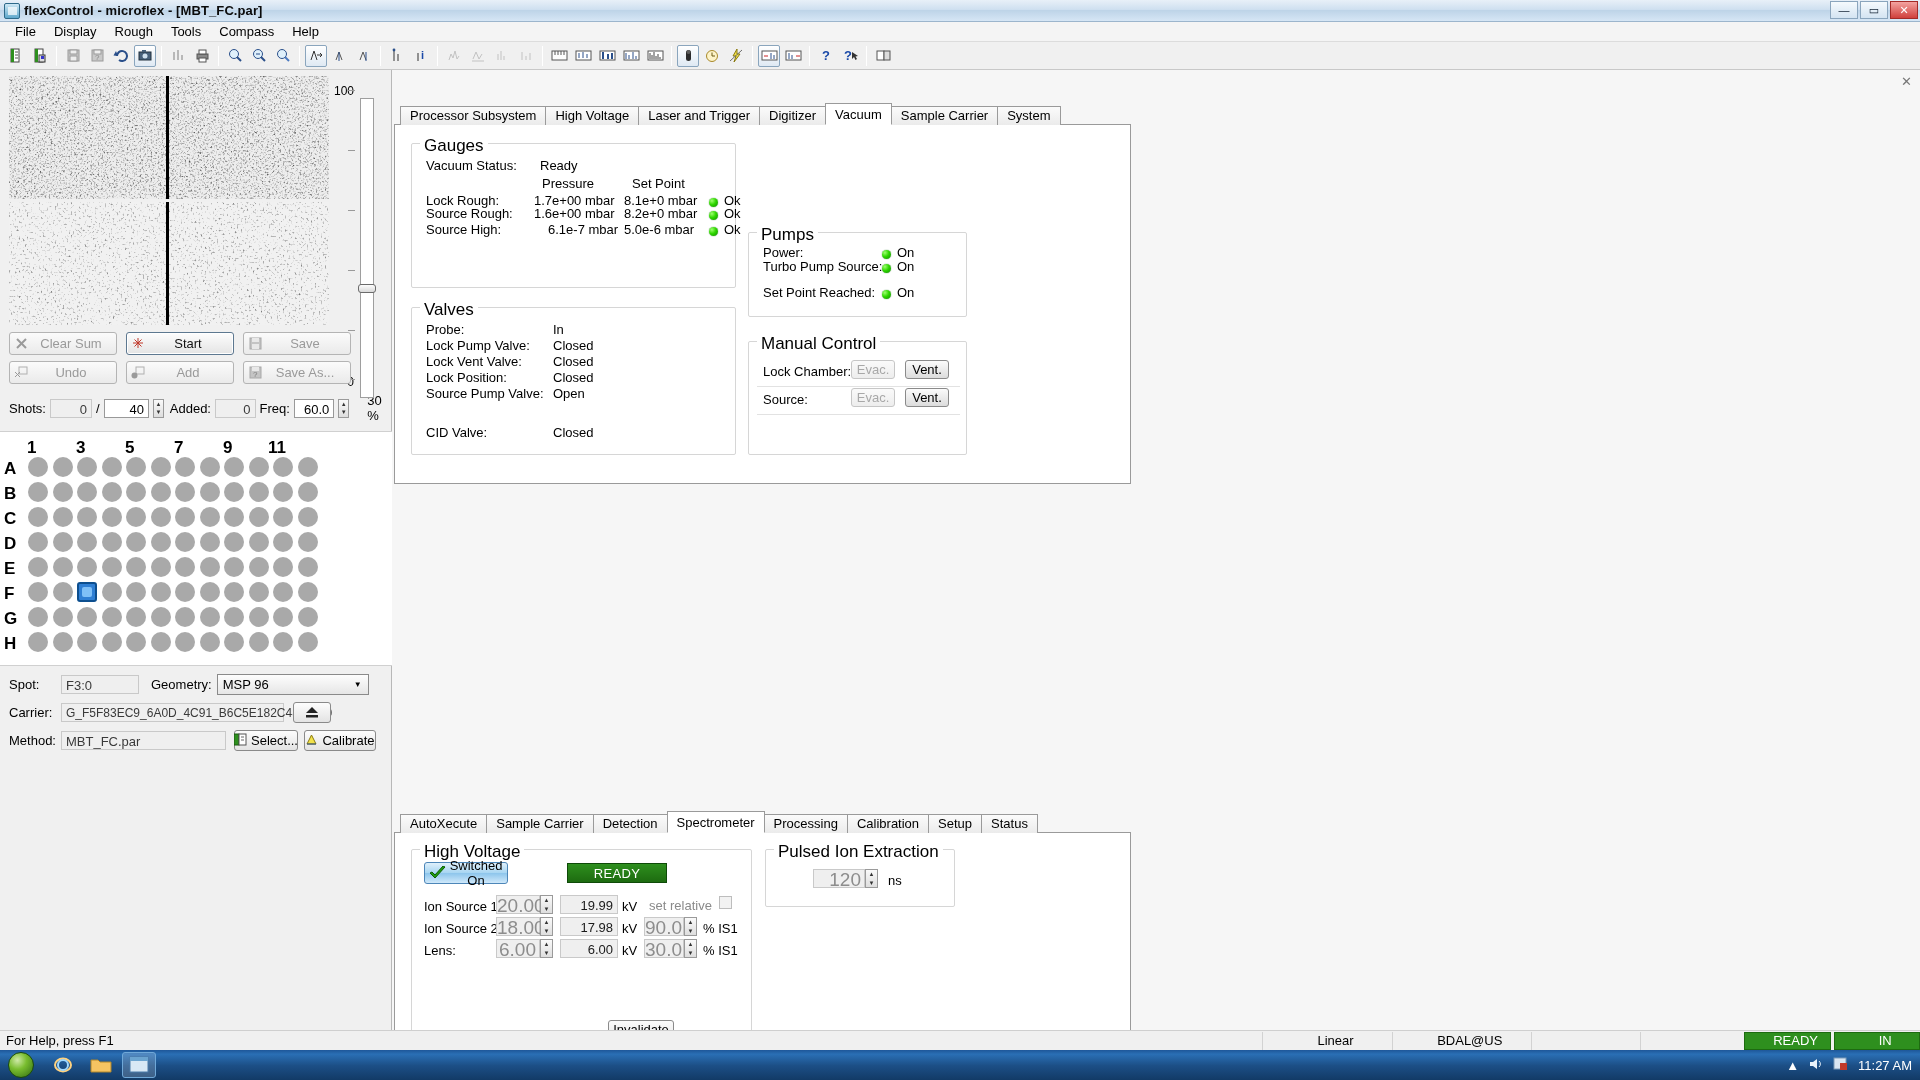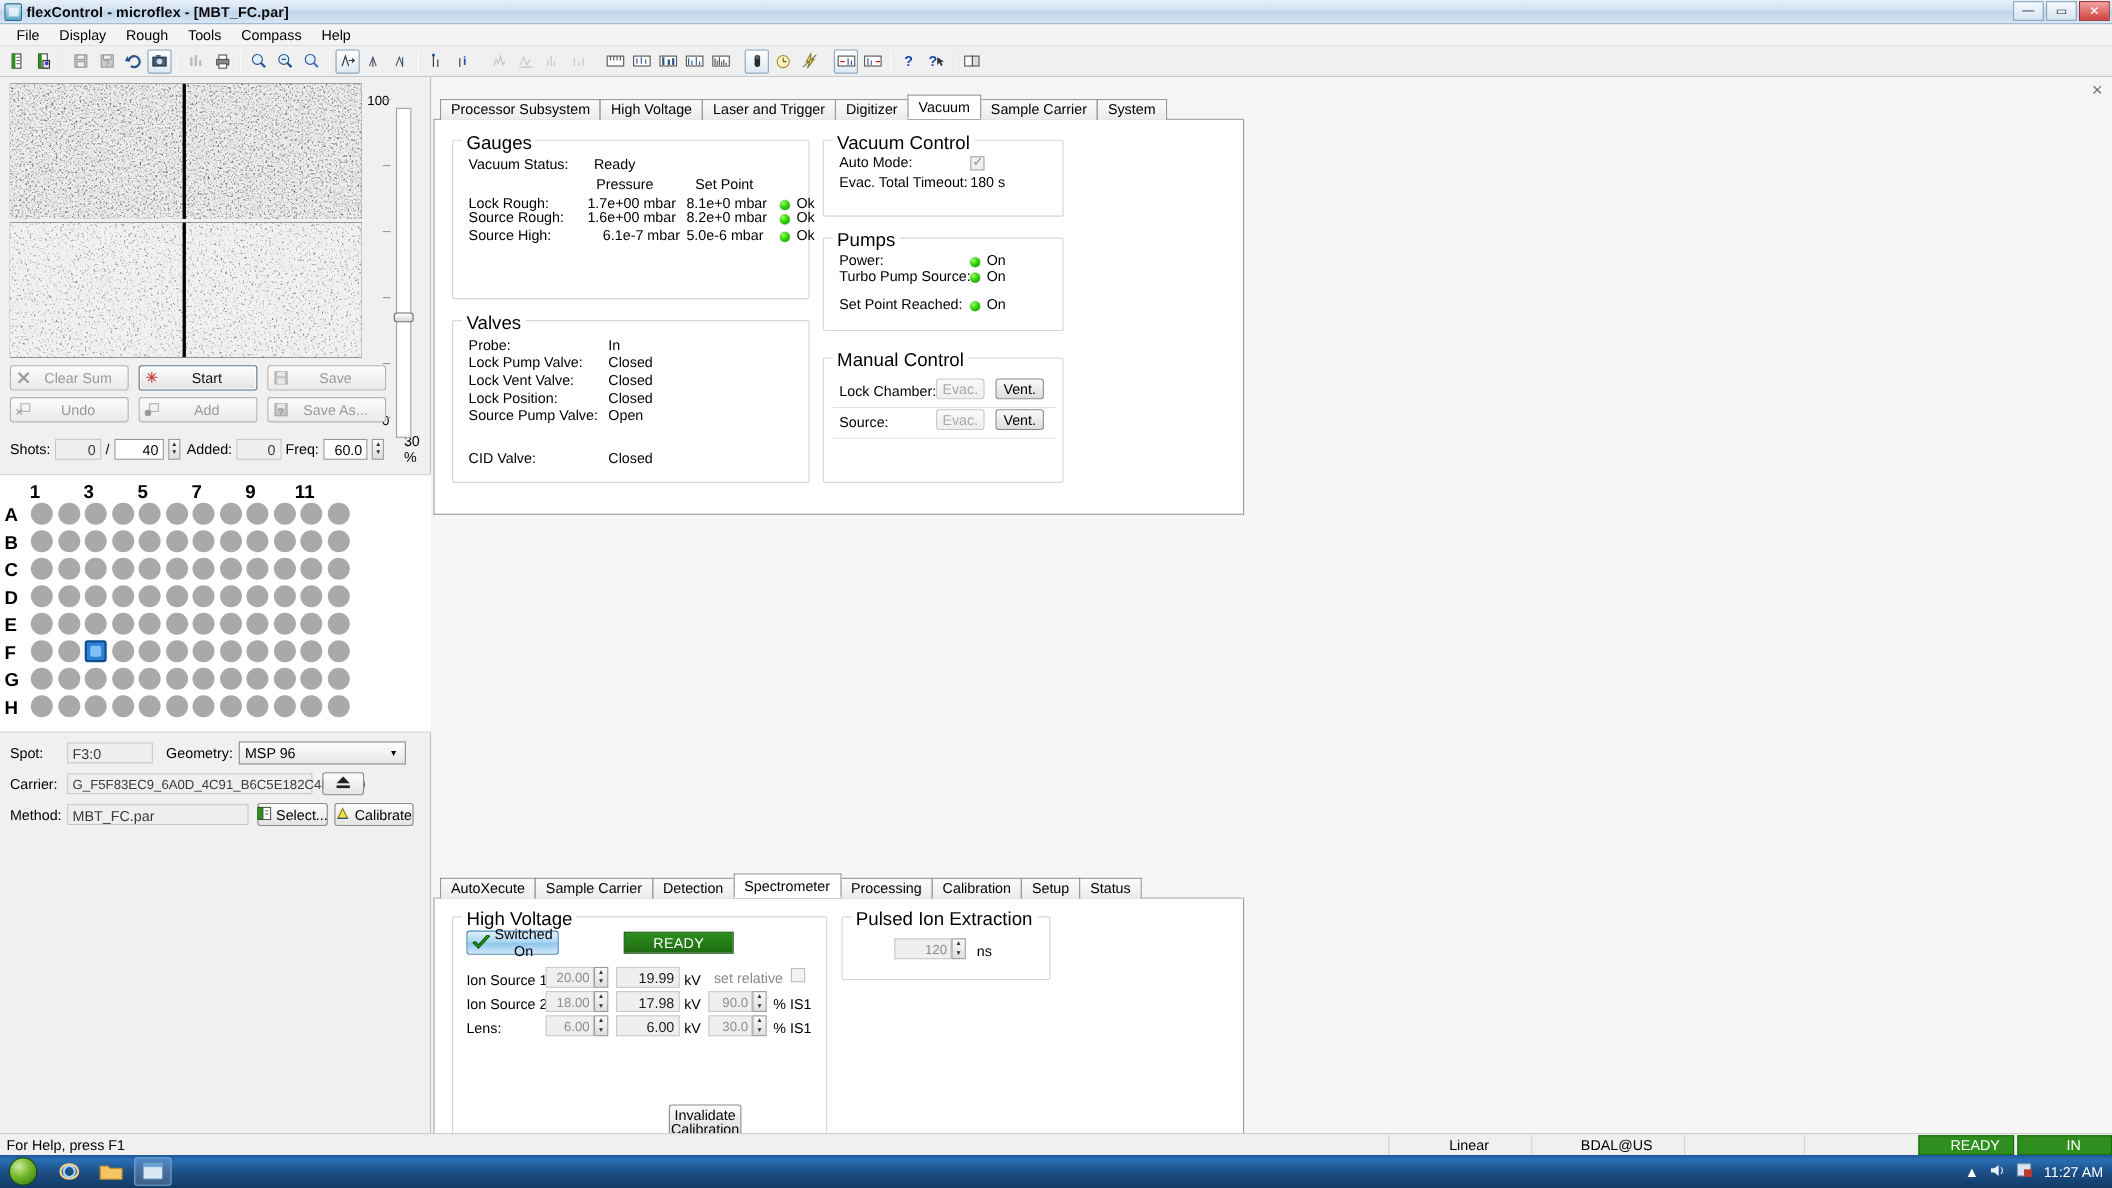--- a/index.html
+++ b/index.html
@@ -105,22 +105,22 @@
   .combo{ height:21px;border:1px solid #8a8a8a;background:linear-gradient(to bottom,#fdfdfd,#e6e6e6);
       display:flex;align-items:center;padding-left:5px;font-size:13px; position:relative;}
   .combo .arrow{ position:absolute; right:6px; font-size:8px;}
   .ejectbtn{ width:38px;height:21px;border:1px solid #8a8a8a;border-radius:3px;
       background:linear-gradient(to bottom,#fdfdfd,#e3e3e3);display:flex;align-items:center;justify-content:center;font-size:11px;}
   .smbtn{ height:21px;border:1px solid #8a8a8a;border-radius:3px;
       background:linear-gradient(to bottom,#fdfdfd,#e3e3e3);display:flex;align-items:center;
       justify-content:center;font-size:13px;gap:4px;padding:0 6px;}
   
   .tabhost{ position:absolute; }
-  .tabstrip{ display:flex; align-items:flex-end; height:21px; padding-left:6px;
-      border-bottom:1px solid #9a9a9a; }
+  .tabstrip{ display:flex; align-items:center; height:21px; padding-left:6px;
+      border-bottom:1px solid #9a9a9a;margin-top:16px; }
   .tab{ height:19px; padding:0 9px; font-size:13px; line-height:18px;
       background:linear-gradient(to bottom,#fbfbfb,#ebebeb);
       border:1px solid #9a9a9a; border-bottom:none; margin-right:-1px;
       border-radius:0; position:relative; top:1px;}
   .tab.sel{ height:22px; line-height:21px; background:#fff; top:0; z-index:3; border-bottom:1px solid #fff;}
   .tabbody{ background:#fff; border:1px solid #9a9a9a; border-top:none; position:relative; }
   
   .gbox{ position:absolute; border:1px solid #d6d6d6; border-radius:2px; }
   .gbox > .gtitle{ position:absolute; top:-8px; left:8px; background:#fff; padding:0 4px; font-size:17px;}
   .kv{ position:absolute; font-size:13px; white-space:nowrap; }
@@ -138,21 +138,21 @@
   
   .panelclose{ position:absolute; font-size:13px; color:#777; }
   
   .swbtn{ width:84px;height:22px; border:1px solid #4d86b8; border-radius:3px;
       background:linear-gradient(to bottom,#dff0fb 0%,#a9d6f2 48%,#8ec6ec 52%,#cfe8fa 100%);
       display:flex;align-items:center; font-size:13px;}
   .readybox{ width:100px;height:20px;background:linear-gradient(to bottom,#2e8f1e,#1d6b10);
       border:1px solid #0e4a08; color:#fff; font-size:13px;
       display:flex;align-items:center;justify-content:center; letter-spacing:.3px;}
   .numro{ width:44px;height:19px;background:#efefef;border:1px solid #c9c9c9;text-align:right;
-      padding:1px 3px 0 0; font-size:12px;color:#8d8d8d;line-height:17px;}
+      padding:1px 3px 0 0; font-size:19px;color:#8d8d8d;line-height:17px;}
   .numrw{ width:58px;height:19px;background:#efefef;border:1px solid #c9c9c9;text-align:right;
       padding:1px 4px 0 0; font-size:13px;color:#1a1a1a;line-height:17px;}
   
   #statusbar{ position:absolute; left:0; bottom:30px; width:1920px; height:20px;
       background:#f0f0f0; border-top:1px solid #cfcfcf; display:flex; align-items:center; font-size:13px;}
   .sb-cell{ height:18px; border-left:1px solid #d2d2d2; display:flex;align-items:center;justify-content:center;padding-left:16px;}
   .sb-green{ background:#2e8f1e; color:#fff; border:1px solid #1d6b10;}
   
   #taskbar{ position:absolute; left:0; bottom:0; width:1920px; height:30px;
       background:linear-gradient(to bottom,#1e5799 0%,#2a6fb5 14%,#1c4f86 52%,#123a66 100%);
@@ -780,27 +780,20 @@
           <div class="kv" style="left:14px; top:46px;">Lock Vent Valve:</div>
           <div class="kv" style="left:141px; top:46px;">Closed</div>
           <div class="kv" style="left:14px; top:62px;">Lock Position:</div>
           <div class="kv" style="left:141px; top:62px;">Closed</div>
           <div class="kv" style="left:14px; top:78px;">Source Pump Valve:</div>
           <div class="kv" style="left:141px; top:78px;">Open</div>
           <div class="kv" style="left:14px; top:117px;">CID Valve:</div>
           <div class="kv" style="left:141px; top:117px;">Closed</div>
         </div>
 
-        <div class="gbox" style="left:353px; top:18px; width:219px; height:70px;">
-          <div class="gtitle">Vacuum Control</div>
-          <div class="kv" style="left:14px; top:12px;">Auto Mode:</div>
-          <div class="kv" style="left:133px; top:12px;"><span class="chk"></span></div>
-          <div class="kv" style="left:14px; top:30px;">Evac. Total Timeout:</div>
-          <div class="kv" style="left:133px; top:30px;">180 s</div>
-        </div>
 
         <div class="gbox" style="left:353px; top:107px; width:219px; height:85px;">
           <div class="gtitle">Pumps</div>
           <div class="kv" style="left:14px; top:12px;">Power:</div>
           <div class="kv" style="left:133px; top:13px;"><span class="led"></span></div>
           <div class="kv" style="left:148px; top:12px;">On</div>
           <div class="kv" style="left:14px; top:26px;">Turbo Pump Source:</div>
           <div class="kv" style="left:133px; top:27px;"><span class="led"></span></div>
           <div class="kv" style="left:148px; top:26px;">On</div>
           <div class="kv" style="left:14px; top:52px;">Set Point Reached:</div>

